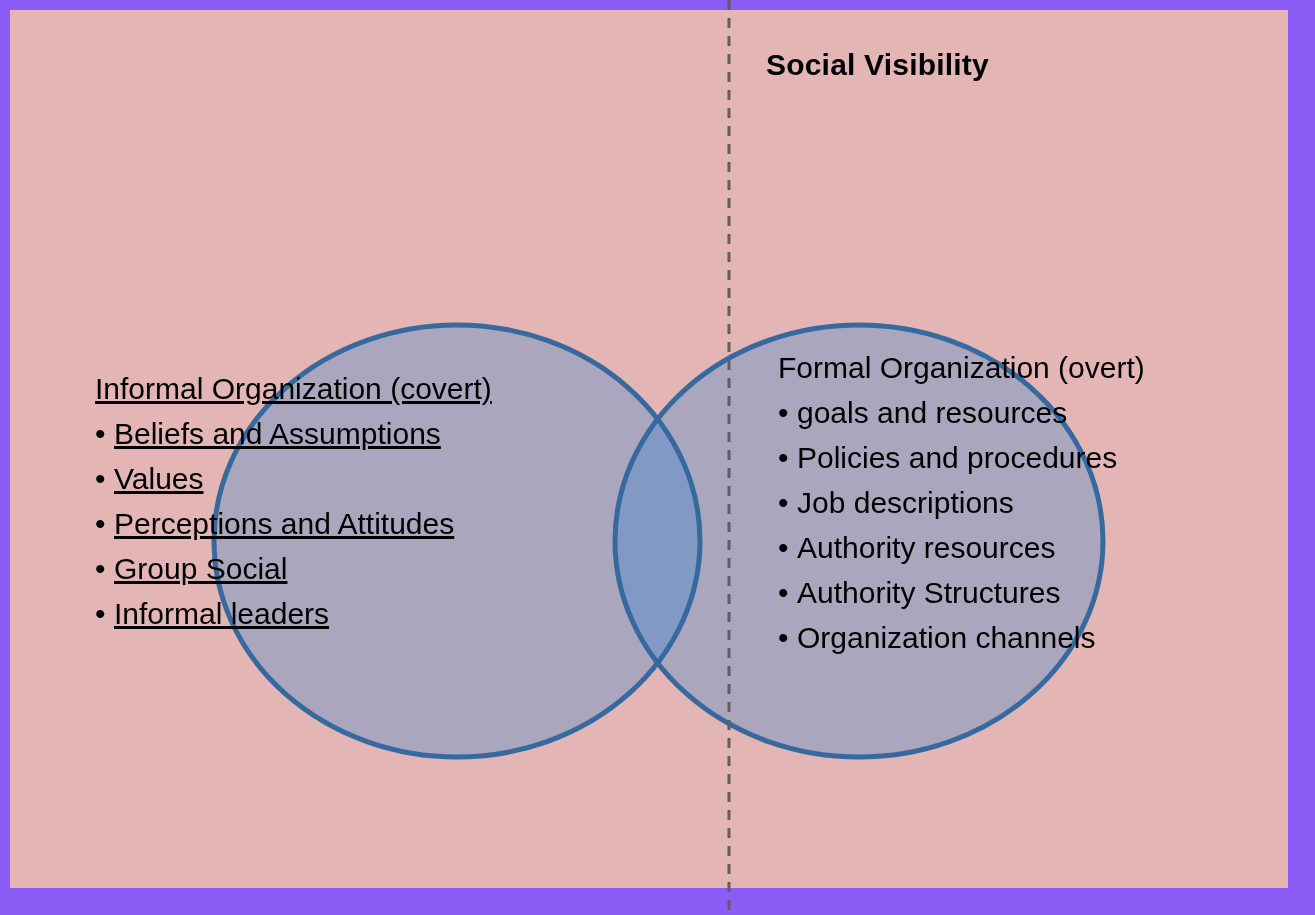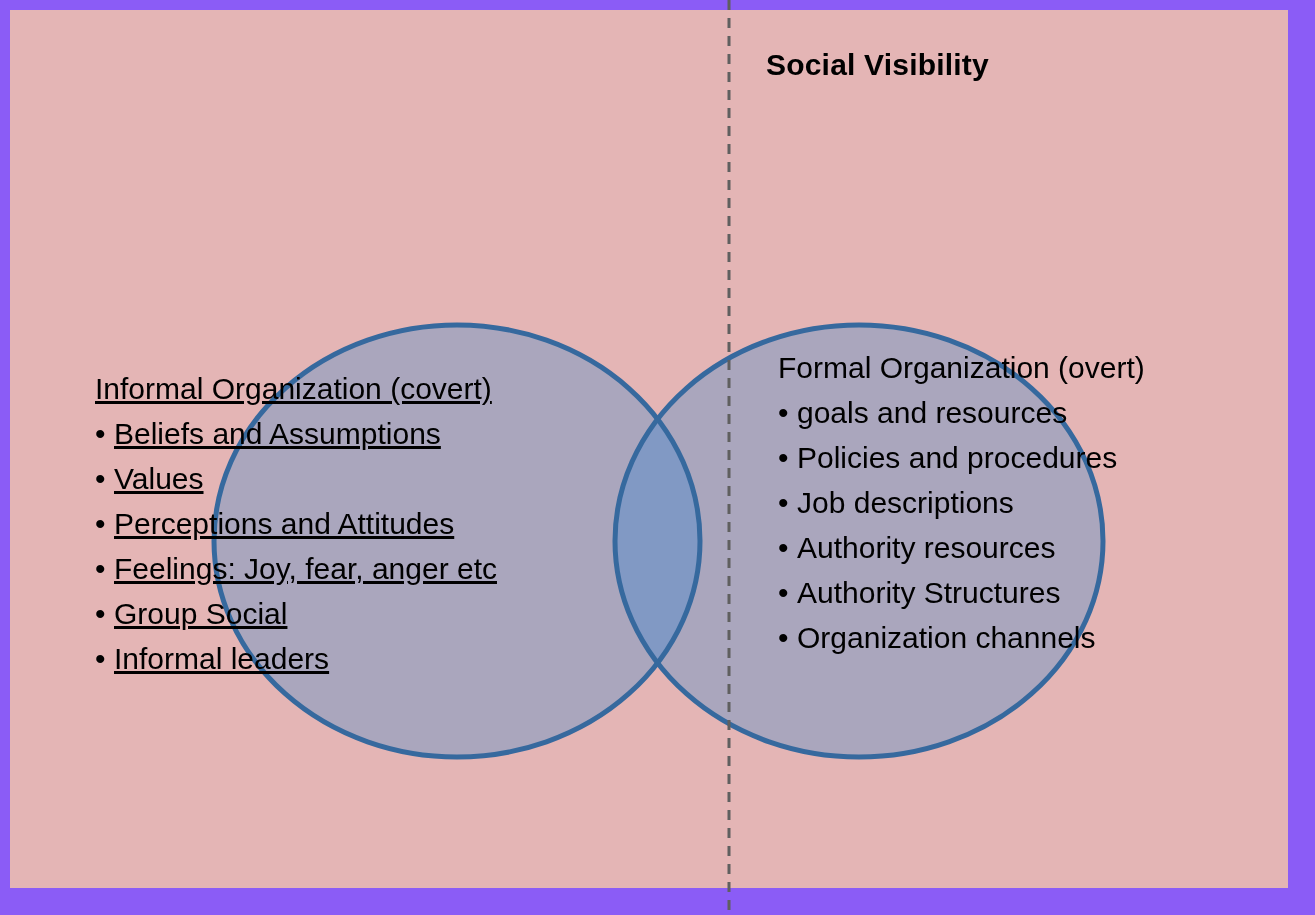--- a/index.html
+++ b/index.html
@@ -115,23 +115,20 @@
     <div class="bullet-row item">
       <span class="bullet-dot">•</span><span>Beliefs and Assumptions</span>
     </div>
     <div class="bullet-row item">
       <span class="bullet-dot">•</span><span>Values</span>
     </div>
     <div class="bullet-row item">
       <span class="bullet-dot">•</span><span>Perceptions and Attitudes</span>
     </div>
     <div class="bullet-row item">
-      <span class="bullet-dot">•</span><span>Feelings: Joy, fear, anger etc</span>
-    </div>
-    <div class="bullet-row item">
       <span class="bullet-dot">•</span><span>Group Social</span>
     </div>
     <div class="bullet-row item">
       <span class="bullet-dot">•</span><span>Informal leaders</span>
     </div>
   </div>
 
   <div class="textblock" id="right-block">
     <div class="heading">Formal Organization (overt)</div>
     <div class="bullet-row item">

